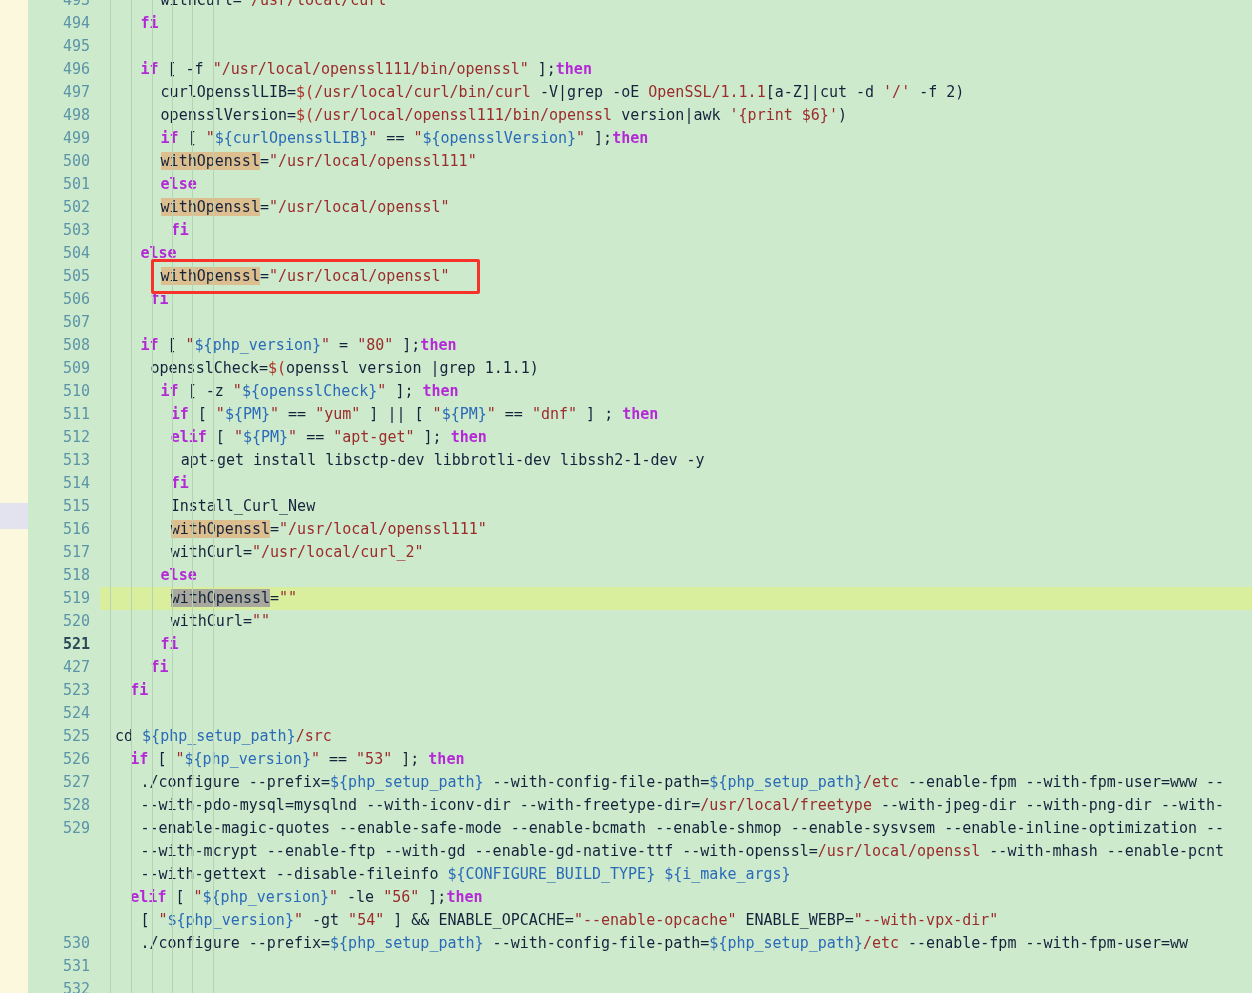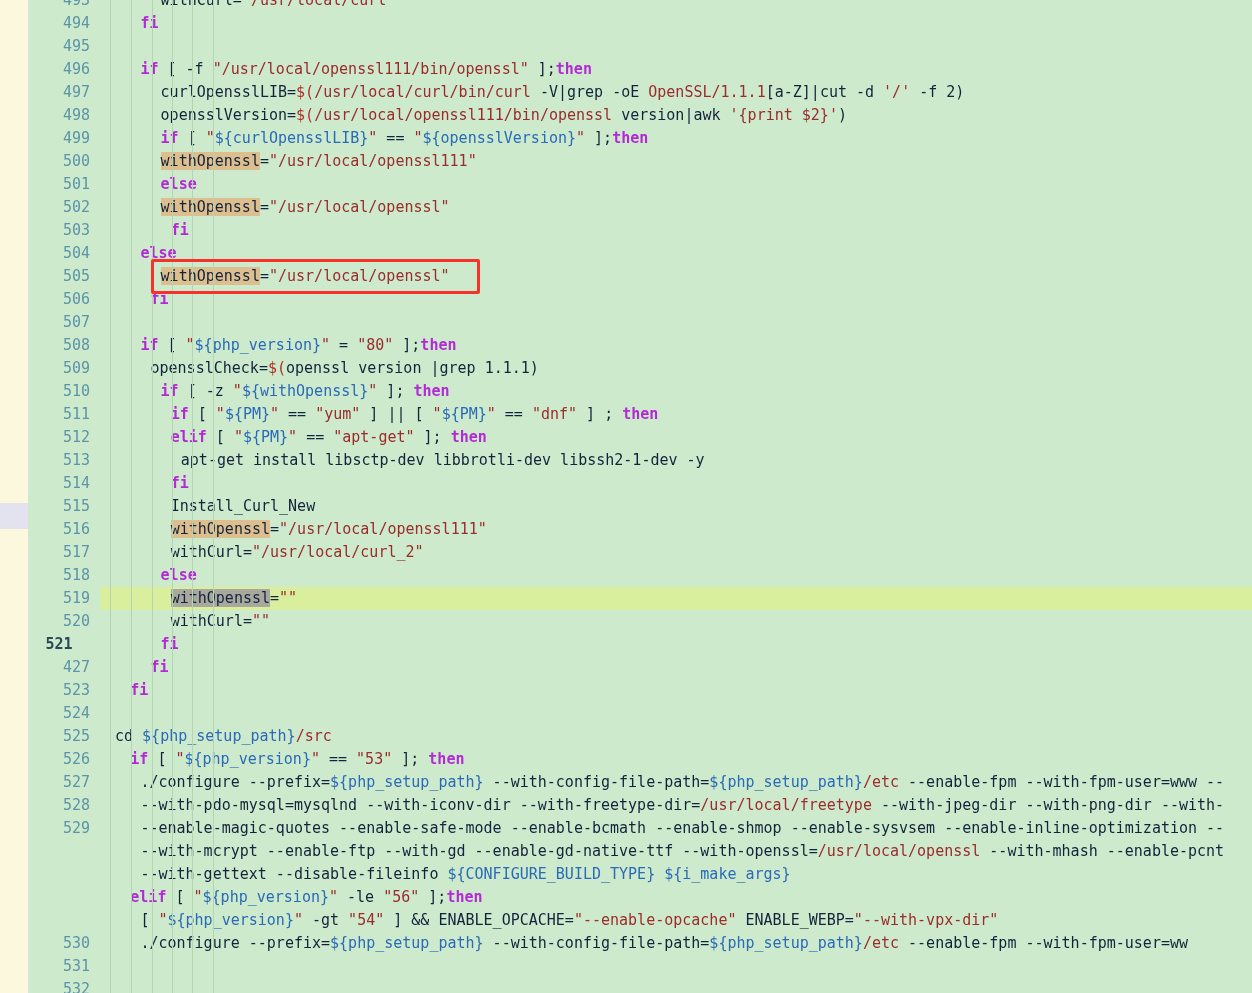--- a/index.html
+++ b/index.html
@@ -63,21 +63,20 @@
     padding-right: 10px;
     box-sizing: border-box;
     font-size: 15px;
     color: #5c94a8;
     font-family: "DejaVu Sans Mono", "Liberation Mono", monospace;
     white-space: pre;
   }
   .lnum.current {
     color: #2a4a58;
     font-weight: bold;
-    text-align: center;
   }
   .lnum.blank { color: transparent; }
 
   
   .code-area {
     position: absolute;
     left: 0; top: 0;
     width: 1252px;
     height: 993px;
     overflow: hidden;
@@ -160,33 +159,33 @@
       <div class="guide" style="left: 213px; top: 0px; height: 993px;"></div>
     </div>
 
   <div class="code-area">
     <div class="code-lines" id="code-lines">
         <div class="cline"><span class="ctext" style="left: 160.6px;"><span class="id">withCurl</span>=<span class="str">"/usr/local/curl"</span></span></div>
         <div class="cline"><span class="ctext" style="left: 140.4px;"><span class="kw">fi</span></span></div>
         <div class="cline"><span class="ctext" style="left: 100px;"></span></div>
         <div class="cline"><span class="ctext" style="left: 140.4px;"><span class="kw">if</span> [ <span class="id">-f</span> <span class="str">"/usr/local/openssl111/bin/openssl"</span> ];<span class="kw">then</span></span></div>
         <div class="cline"><span class="ctext" style="left: 160.6px;"><span class="id">curlOpensslLIB</span>=<span class="dol">$</span><span class="dol">(</span><span class="str">/usr/local/curl/bin/curl</span> <span class="id">-V</span>|<span class="id">grep</span> <span class="id">-oE</span> <span class="str">OpenSSL/1.1.1</span>[<span class="id">a-Z</span>]|<span class="id">cut</span> <span class="id">-d</span> <span class="str">'/'</span> <span class="id">-f</span> <span class="id">2</span>)</span></div>
-        <div class="cline"><span class="ctext" style="left: 160.6px;"><span class="id">opensslVersion</span>=<span class="dol">$</span><span class="dol">(</span><span class="str">/usr/local/openssl111/bin/openssl</span> <span class="id">version</span>|<span class="id">awk</span> <span class="str">'{print $2}'</span>)</span></div>
+        <div class="cline"><span class="ctext" style="left: 160.6px;"><span class="id">opensslVersion</span>=<span class="dol">$</span><span class="dol">(</span><span class="str">/usr/local/openssl111/bin/openssl</span> <span class="id">version</span>|<span class="id">awk</span> <span class="str">'{print $6}'</span>)</span></div>
         <div class="cline"><span class="ctext" style="left: 160.6px;"><span class="kw">if</span> [ <span class="str">"</span><span class="var">${curlOpensslLIB}</span><span class="str">"</span> == <span class="str">"</span><span class="var">${opensslVersion}</span><span class="str">"</span> ];<span class="kw">then</span></span></div>
         <div class="cline"><span class="ctext" style="left: 160.6px;"><span class="id hl-occ">withOpenssl</span>=<span class="str">"/usr/local/openssl111"</span></span></div>
         <div class="cline"><span class="ctext" style="left: 160.6px;"><span class="kw">else</span></span></div>
         <div class="cline"><span class="ctext" style="left: 160.6px;"><span class="id hl-occ">withOpenssl</span>=<span class="str">"/usr/local/openssl"</span></span></div>
         <div class="cline"><span class="ctext" style="left: 170.7px;"><span class="kw">fi</span></span></div>
         <div class="cline"><span class="ctext" style="left: 140.4px;"><span class="kw">else</span></span></div>
         <div class="cline"><span class="ctext" style="left: 160.6px;"><span class="id hl-occ">withOpenssl</span>=<span class="str">"/usr/local/openssl"</span></span></div>
         <div class="cline"><span class="ctext" style="left: 150.5px;"><span class="kw">fi</span></span></div>
         <div class="cline"><span class="ctext" style="left: 100px;"></span></div>
         <div class="cline"><span class="ctext" style="left: 140.4px;"><span class="kw">if</span> [ <span class="str">"</span><span class="var">${php_version}</span><span class="str">"</span> = <span class="str">"80"</span> ];<span class="kw">then</span></span></div>
         <div class="cline"><span class="ctext" style="left: 150.5px;"><span class="id">opensslCheck</span>=<span class="dol">$</span><span class="dol">(</span><span class="id">openssl</span> <span class="id">version</span> |<span class="id">grep</span> <span class="id">1.1.1</span>)</span></div>
-        <div class="cline"><span class="ctext" style="left: 160.6px;"><span class="kw">if</span> [ <span class="id">-z</span> <span class="str">"</span><span class="var">${withOpenssl}</span><span class="str">"</span> ]; <span class="kw">then</span></span></div>
+        <div class="cline"><span class="ctext" style="left: 160.6px;"><span class="kw">if</span> [ <span class="id">-z</span> <span class="str">"</span><span class="var">${opensslCheck}</span><span class="str">"</span> ]; <span class="kw">then</span></span></div>
         <div class="cline"><span class="ctext" style="left: 170.7px;"><span class="kw">if</span> [ <span class="str">"</span><span class="var">${PM}</span><span class="str">"</span> == <span class="str">"yum"</span> ] || [ <span class="str">"</span><span class="var">${PM}</span><span class="str">"</span> == <span class="str">"dnf"</span> ] ; <span class="kw">then</span></span></div>
         <div class="cline"><span class="ctext" style="left: 170.7px;"><span class="kw">elif</span> [ <span class="str">"</span><span class="var">${PM}</span><span class="str">"</span> == <span class="str">"apt-get"</span> ]; <span class="kw">then</span></span></div>
         <div class="cline"><span class="ctext" style="left: 180.8px;"><span class="id">apt-get</span> <span class="id">install</span> <span class="id">libsctp-dev</span> <span class="id">libbrotli-dev</span> <span class="id">libssh2-1-dev</span> <span class="id">-y</span></span></div>
         <div class="cline"><span class="ctext" style="left: 170.7px;"><span class="kw">fi</span></span></div>
         <div class="cline"><span class="ctext" style="left: 170.7px;"><span class="id">Install_Curl_New</span></span></div>
         <div class="cline"><span class="ctext" style="left: 170.7px;"><span class="id hl-occ">withOpenssl</span>=<span class="str">"/usr/local/openssl111"</span></span></div>
         <div class="cline"><span class="ctext" style="left: 170.7px;"><span class="id">withCurl</span>=<span class="str">"/usr/local/curl_2"</span></span></div>
         <div class="cline"><span class="ctext" style="left: 160.6px;"><span class="kw">else</span></span></div>
         <div class="cline current"><span class="ctext" style="left: 170.7px;"><span class="id hl-sel">withOpenssl</span>=<span class="str">""</span></span></div>
         <div class="cline"><span class="ctext" style="left: 170.7px;"><span class="id">withCurl</span>=<span class="str">""</span></span></div>

